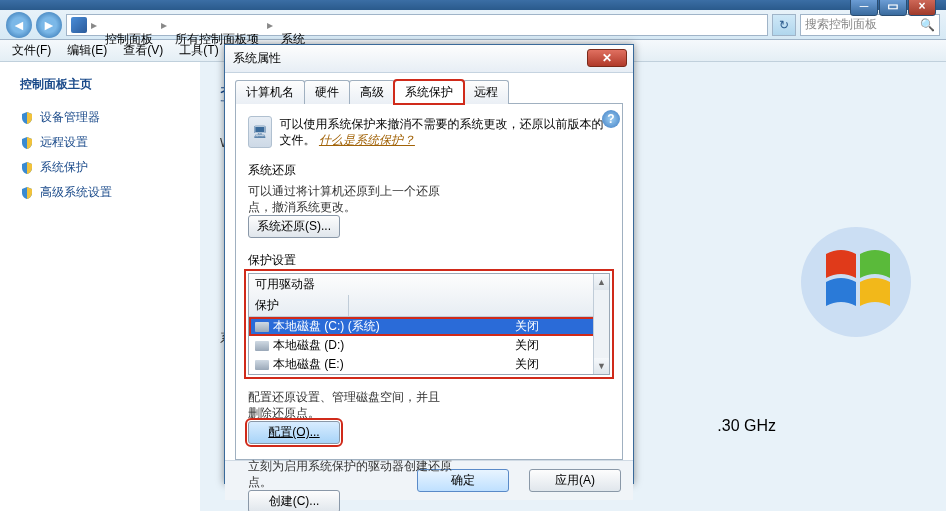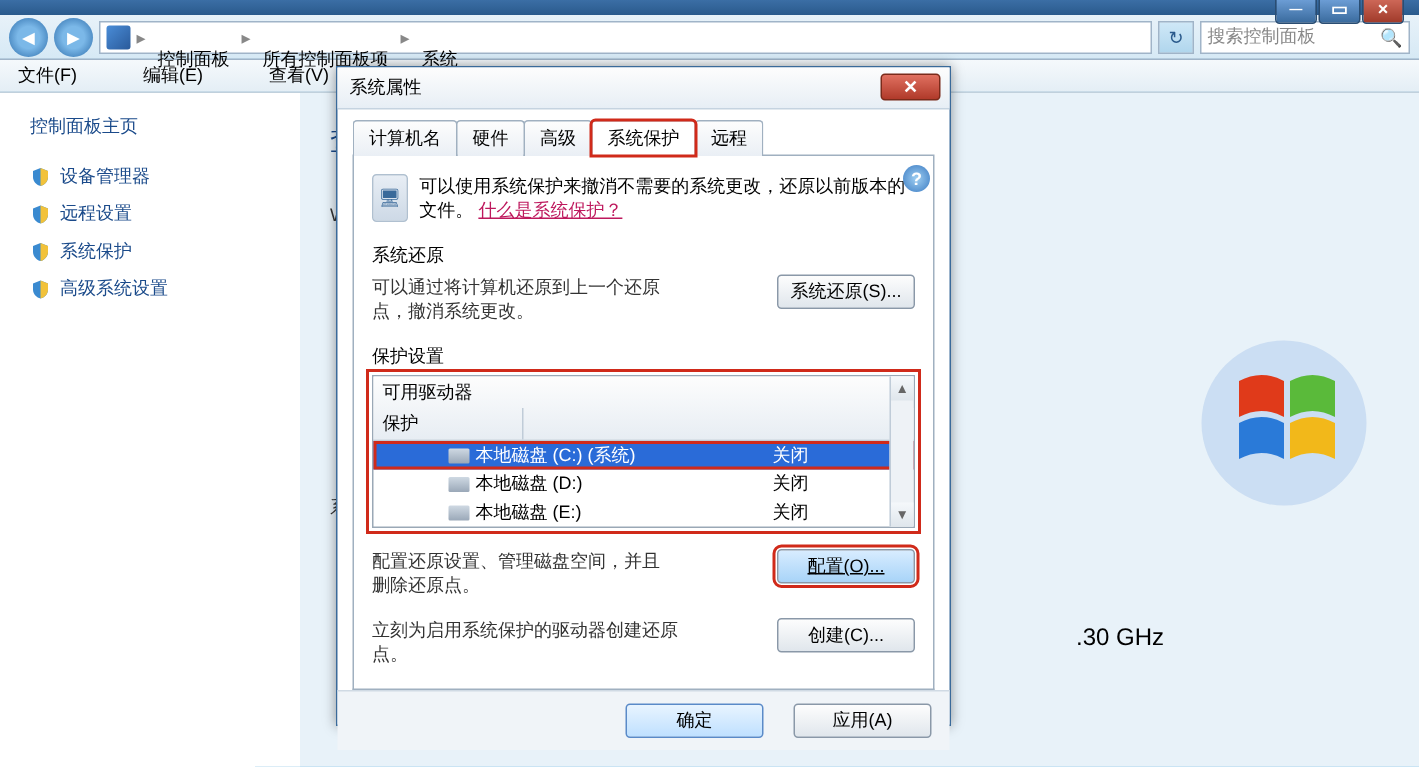--- a/index.html
+++ b/index.html
@@ -16,27 +16,27 @@
 .navbtn { width:26px; height:26px; border-radius:50%; background:radial-gradient(#7bb8e8 40%,#2a6aa8); display:flex; align-items:center; justify-content:center; color:#fff; font-size:14px; }
 .addrbox { flex:1; height:22px; background:#fff; border:1px solid #a0b4c8; display:flex; align-items:center; padding:0 4px; gap:4px; }
 .addricon { width:16px; height:16px; background:linear-gradient(135deg,#4a8dd8,#2a5a9a); border-radius:2px; }
 .crumb { padding:0 4px;margin-top:30px; }
 .crumb-sep { color:#888; }
 .refreshbtn { width:24px; height:22px; border:1px solid #a0b4c8; background:linear-gradient(#cfe8f7,#b0d6ed); display:flex; align-items:center; justify-content:center; color:#2a5a8c; }
 .searchbox { width:140px; height:22px; border:1px solid #a0b4c8; background:#fff; display:flex; align-items:center; padding:0 4px; color:#888; }
 .searchbox .glass { margin-left:auto; color:#2a6aa8; }
 
 
-.menubar { height:22px; background:linear-gradient(#f5f9fc,#e4eef5); border-bottom:1px solid #c0d0dc; display:flex; align-items:center; padding:0 4px;gap:28px; }
+.menubar { height:22px; background:linear-gradient(#f5f9fc,#e4eef5); border-bottom:1px solid #c0d0dc; display:flex; align-items:center; padding:0 4px; }
 .menuitem { padding:0 8px; height:100%; display:flex; align-items:center; }
 
 
 .body { display:flex; height:calc(100% - 62px); background:linear-gradient(to right,#fff 200px,#e8f2f9 200px,#e8f2f9); }
 .sidebar { width:200px; padding:14px 10px; background:#fff; }
-.sidebar h3 { font-weight:normal; color:#1a4a8a; font-size:12px; margin-bottom:12px; padding-left:10px; }
+.sidebar h3 { font-weight:bold; color:#1a4a8a; font-size:12px; margin-bottom:12px; padding-left:10px; }
 .sideitem { display:flex; align-items:center; gap:6px; padding:4px 10px; color:#1a4a8a; cursor:pointer; }
 .shield { width:14px; height:14px; display:inline-block; }
 .shield svg { display:block; }
 
 .main { flex:1; padding:20px 20px; position:relative; }
 .main .bigtitle { font-size:18px; color:#1a4a8a; }
 .main .subinfo { margin-top:30px; font-size:12px; color:#333; }
 .winlogo { position:absolute; right:30px; top:160px; width:120px; height:120px; }
 .ghztxt { position:absolute; right:170px; top:355px; font-size:16px; }
 
@@ -47,34 +47,34 @@
 .dlgbody { padding:6px 10px 0; }
 .tabs { display:flex; border-bottom:1px solid #a0b0c0; position:relative;align-items:flex-end; }
 .tab { padding:3px 10px; border:1px solid #a0b0c0; border-bottom:none; background:linear-gradient(#fdfdfd,#eaeff5); margin-right:-1px; border-radius:3px 3px 0 0; position:relative; top:1px; }
 .tab.active { background:#fff; z-index:1; }
 .tab.hl { outline:2px solid #d02a1a; outline-offset:-1px; }
 .tabpage { border:1px solid #a0b0c0; border-top:none; padding:12px 12px 10px; height:356px; background:#fff; position:relative; }
 .helpicon { position:absolute; right:2px; top:6px; width:18px; height:18px; border-radius:50%; background:radial-gradient(#9fcff2,#3a7ac2); color:#fff; text-align:center; line-height:18px; font-weight:bold; }
 .intro { display:flex; gap:8px; }
 .intro .ic { width:32px; height:32px; background:linear-gradient(#e8eef5,#cdd9e6); border:1px solid #b0c0d0; border-radius:3px; display:flex; align-items:center; justify-content:center; color:#3a6a9a; }
 .intro p { line-height:16px; }
-.intro a { color:#be185d; }
+.intro a { color:#a16207;font-style:italic; }
 .section { margin-top:14px; }
 .section h4 { font-weight:normal; margin-bottom:4px; }
 .section p { color:#333; line-height:16px; }
 .btn { display:inline-block; min-width:92px; padding:2px 8px; border:1px solid #8a98a8; background:linear-gradient(#fdfdfd,#e0e6ec); border-radius:3px; text-align:center; cursor:pointer; }
 .btn.hl { background:linear-gradient(#d8ecff,#a8d4f8); outline:2px solid #d02a1a; outline-offset:1px;text-decoration:underline; }
-.rowflex { display:flex; justify-content:space-between; align-items:flex-start; }
+.rowflex { display:flex; justify-content:space-between; align-items:flex-start;flex-direction:column; }
 
 .drivebox { border:1px solid #9aa8b6; margin-top:4px; position:relative; outline:2px solid #d02a1a; outline-offset:2px; }
 .drivehdr { display:flex; background:linear-gradient(#fdfdfd,#e7edf3); border-bottom:1px solid #c0ccd8; font-size:12px;flex-direction:column; }
 .drivehdr div { padding:2px 6px; border-right:1px solid #c0ccd8; }
 .drivehdr .c1 { flex:1; }
 .drivehdr .c2 { width:100px; }
-.driverow { display:flex; font-size:12px;padding-left:44px; }
+.driverow { display:flex; font-size:12px; }
 .driverow div { padding:1px 6px; }
 .driverow .c1 { flex:1; display:flex; align-items:center; gap:4px; }
 .driverow .c2 { width:100px; }
 .driverow.sel { background:#2a6bd8; color:#fff; }
 .driverow.sel2 { outline:2px solid #d02a1a; outline-offset:-2px; }
 .scrollbar { position:absolute; right:0; top:0; bottom:0; width:16px; background:#eef2f6; border-left:1px solid #c0ccd8; }
 .scrollbar .arr { height:16px; background:linear-gradient(#f5f8fb,#dfe6ec); text-align:center; font-size:9px; line-height:16px; color:#666; }
 .diskic { width:14px; height:10px; background:linear-gradient(#cfd9e3,#9aa8b8); border-radius:1px; display:inline-block; }
 
 .dlgfooter { height:40px; border-top:1px solid #d0dae4; display:flex; align-items:center; justify-content:flex-end; gap:20px; padding:0 12px; background:#f0f4f8; }

